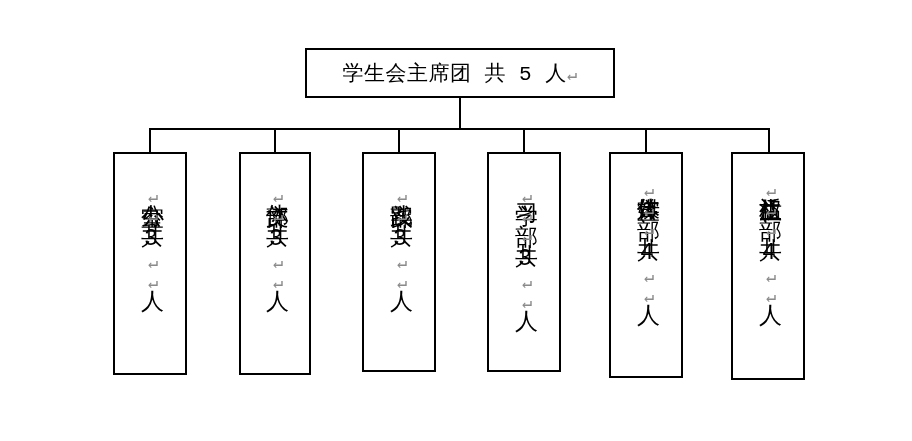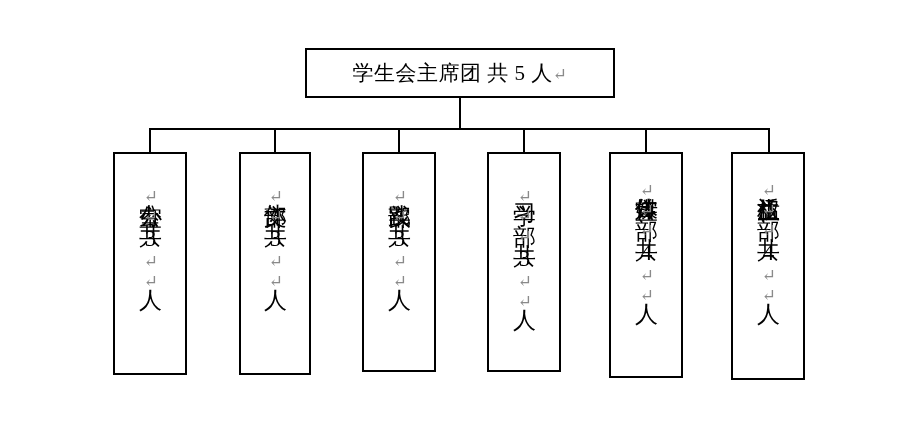--- a/index.html
+++ b/index.html
@@ -17,20 +17,21 @@
     background: #ffffff;
     overflow: hidden;
   }
 
   
   .node {
     position: absolute;
     box-sizing: border-box;
     border: 2px solid #000000;
     background: #ffffff;
+    font-family: Liberation Mono, monospace;
   }
 
   .root-node {
     display: flex;
     align-items: center;
     justify-content: center;
   }
   .root-label {
     font-size: 21px;
     color: #000000;

